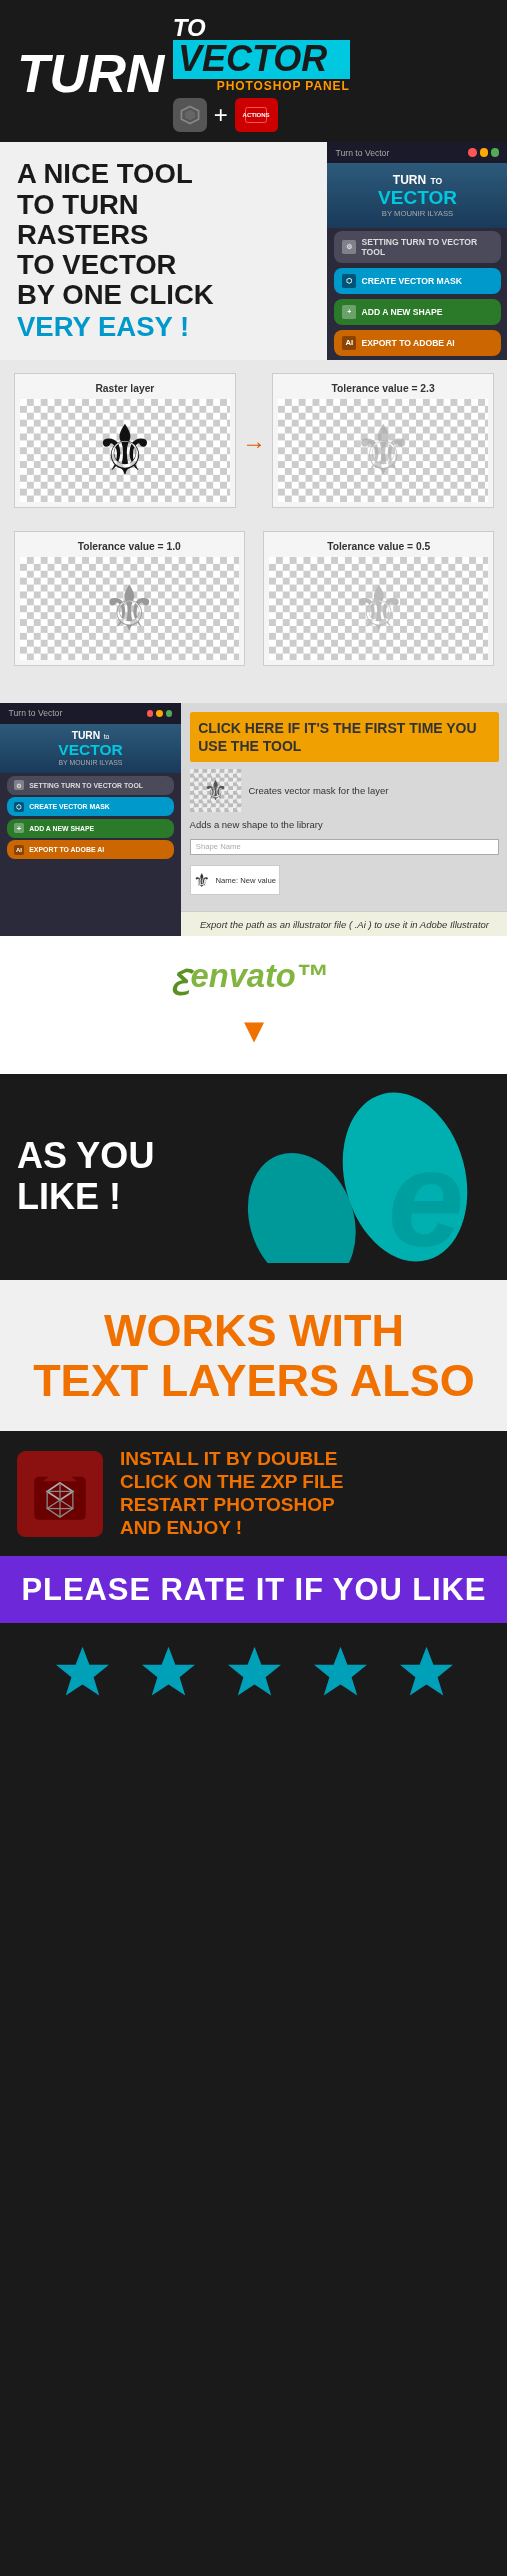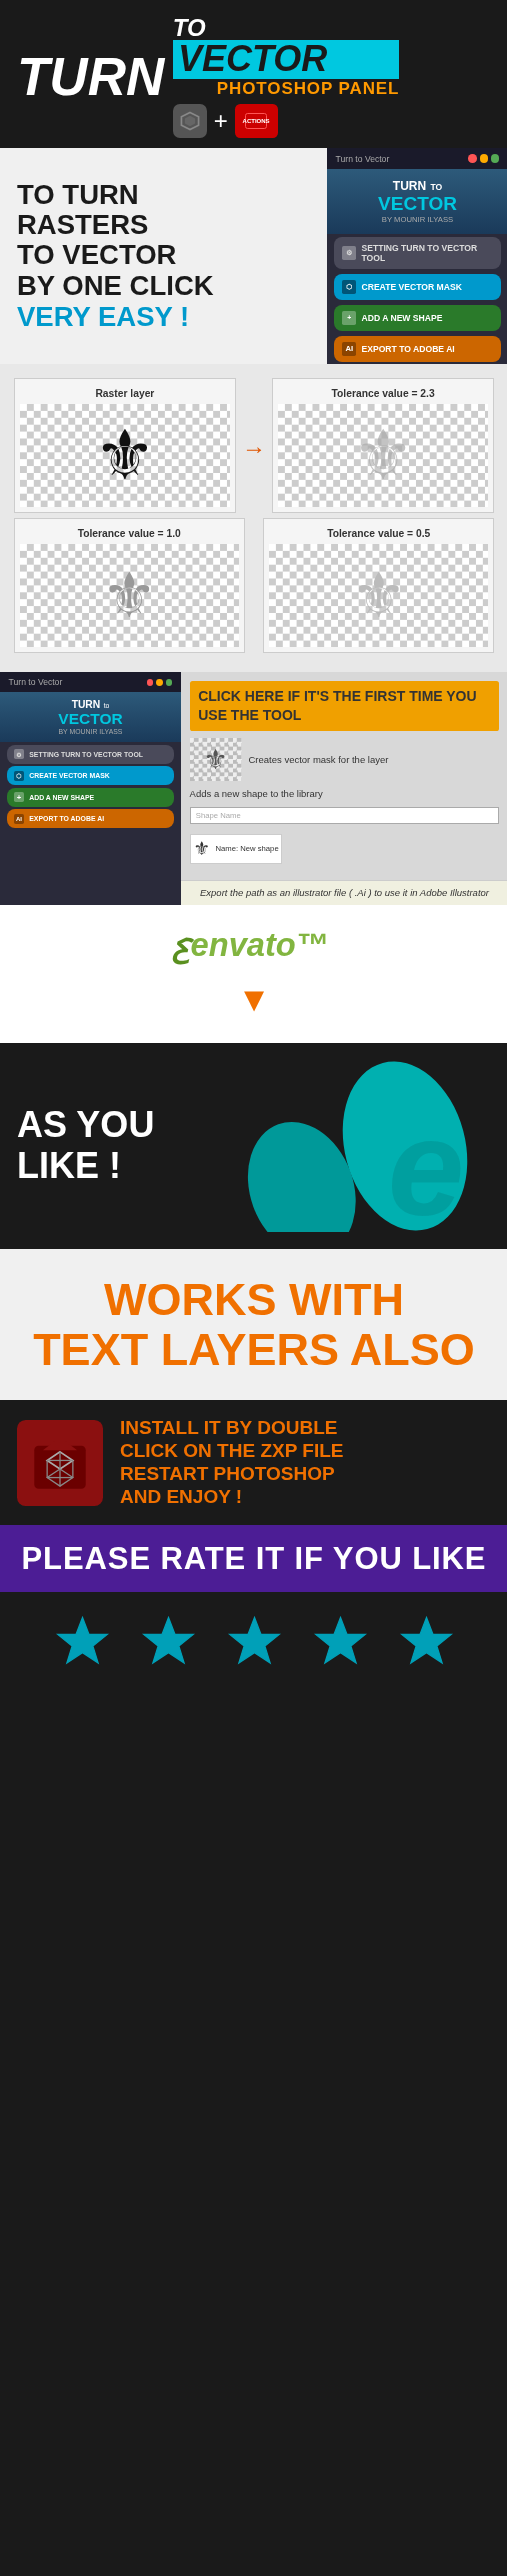--- a/index.html
+++ b/index.html
@@ -48,21 +48,21 @@
       font-weight: 900;
       color: #00c8e0;
       text-transform: uppercase;
       font-style: italic;
       line-height: 1;
       background: #00c8e0;
       color: #1a1a1a;
       padding: 1.7px 5.2px;
     }
     .header-subtitle {
-      font-size: 17px;
+      font-size: 12px;
       font-weight: 700;
       color: #f90;
       text-transform: uppercase;
       letter-spacing: 0.9px;
       padding-left: 44px;
     }
     .header-icons {
       display: flex;
       align-items: center;
       gap: 6.9px;
@@ -192,21 +192,21 @@
     }
 
     
     .demo-section {
       background: #e8e8e8;
       padding: 13.8px;
     }
     .demo-row {
       display: flex;
       gap: 5px;
-      margin-bottom: 5px;
+      margin-bottom: 23px;
     }
     .demo-cell {
       flex: 1;
       background: #f5f5f5;
       border: 0.9px solid #ccc;
       display: flex;
       flex-direction: column;
       align-items: center;
       padding: 8.6px 5.2px 5.2px 5.2px;
       position: relative;
@@ -398,21 +398,21 @@
     .install-title {
       font-size: 19px;
       font-weight: 900;
       color: #f07000;
       text-transform: uppercase;
       line-height: 1.2;
     }
 
     
     .rate-section {
-      background: #4c1d95;
+      background: #6d28d9;
       padding: 15.5px 17px;
       text-align: center;
     }
     .rate-title {
       font-size: 31px;
       font-weight: 900;
       color: white;
       text-transform: uppercase;
       letter-spacing: 0.9px;
     }
@@ -471,20 +471,21 @@
         <div style="width:22.4px;height:15.5px;background:#c00;border:1.7px solid #f55;border-radius:2.6px;display:flex;align-items:center;justify-content:center;">
           <span style="font-size:6px;color:white;font-weight:900;">ACTIONS</span>
         </div>
       </div>
     </div>
   </div>
 </div>
 
 <div class="desc-section">
   <div class="desc-left">
+    <div class="desc-title">A NICE TOOL</div>
     <div class="desc-title">TO TURN</div>
     <div class="desc-title">RASTERS</div>
     <div class="desc-title">TO VECTOR</div>
     <div class="desc-title">BY ONE CLICK</div>
     <div class="desc-easy">VERY EASY !</div>
   </div>
   <div class="desc-right">
     <div class="panel-header">
       <span>Turn to Vector</span>
       <span style="display:flex;gap:2.6px;">
@@ -599,21 +600,21 @@
         </div>
         <div class="detail-text">Creates vector mask for the layer</div>
       </div>
       <div class="detail-item" style="flex-direction:column;align-items:flex-start;">
         <div class="detail-text">Adds a new shape to the library</div>
         <div style="background:white;border:0.9px solid #aaa;padding:2.6px 5.2px;font-size:7.7px;color:#aaa;width:100%;margin-top:2px;">
           <span>Shape Name</span>
         </div>
         <div style="display:flex;align-items:center;gap:5.2px;margin-top:3.4px;background:white;border:0.9px solid #ccc;padding:2.6px;">
           <span style="font-size:19px;color:#333;">⚜</span>
-          <span style="font-size:7.7px;color:#333;">Name: New shape</span>
+          <span style="font-size:7.7px;color:#333;">Name: New value</span>
         </div>
       </div>
     </div>
     <div class="export-bar">Export the path as an illustrator file ( .Ai ) to use it in Adobe Illustrator</div>
   </div>
 </div>
 
 <div class="envato-section">
   <div class="envato-logo">
     <svg width="172" height="43" viewBox="0 0 200 50" style="font-size:36px">

